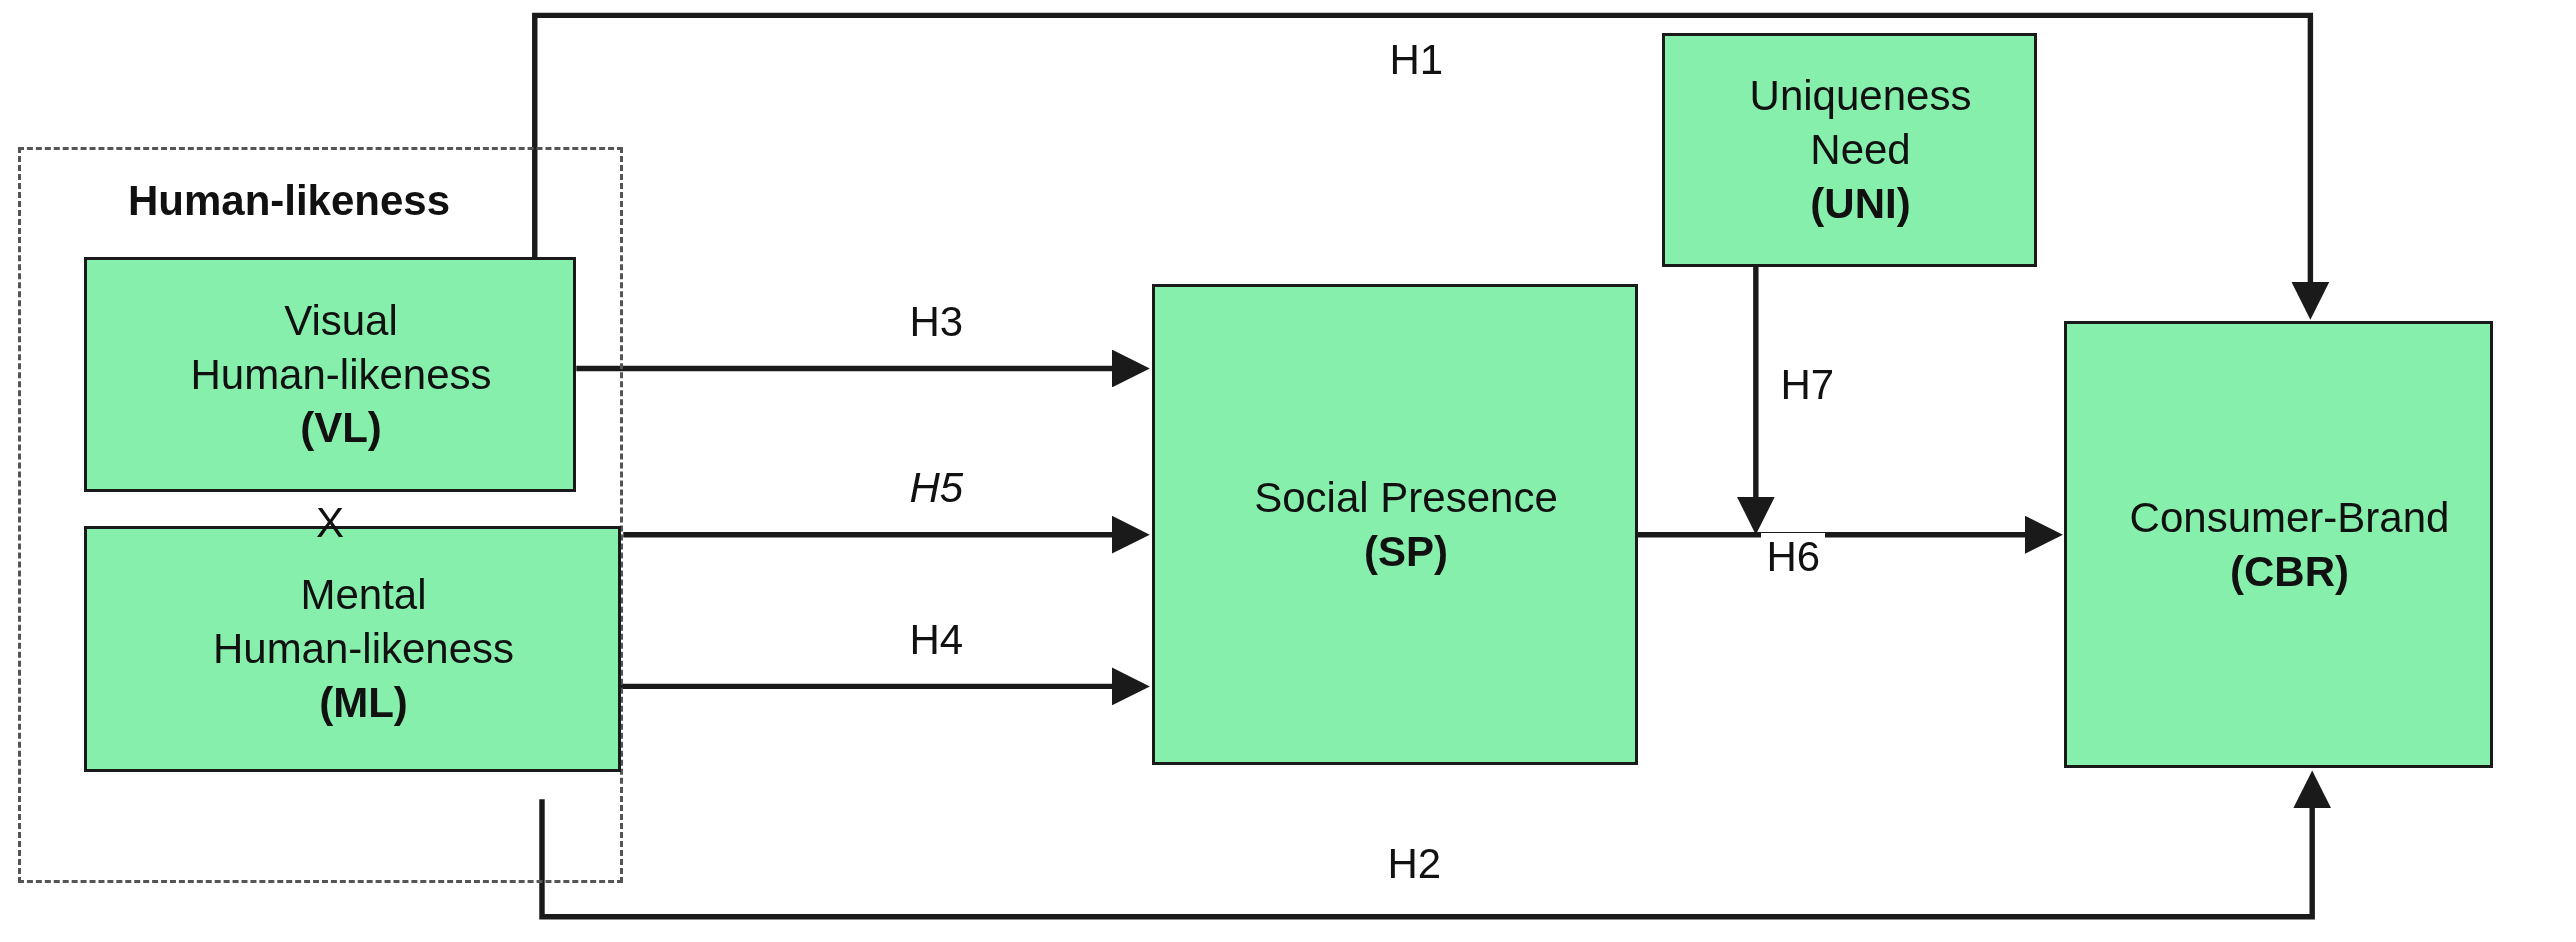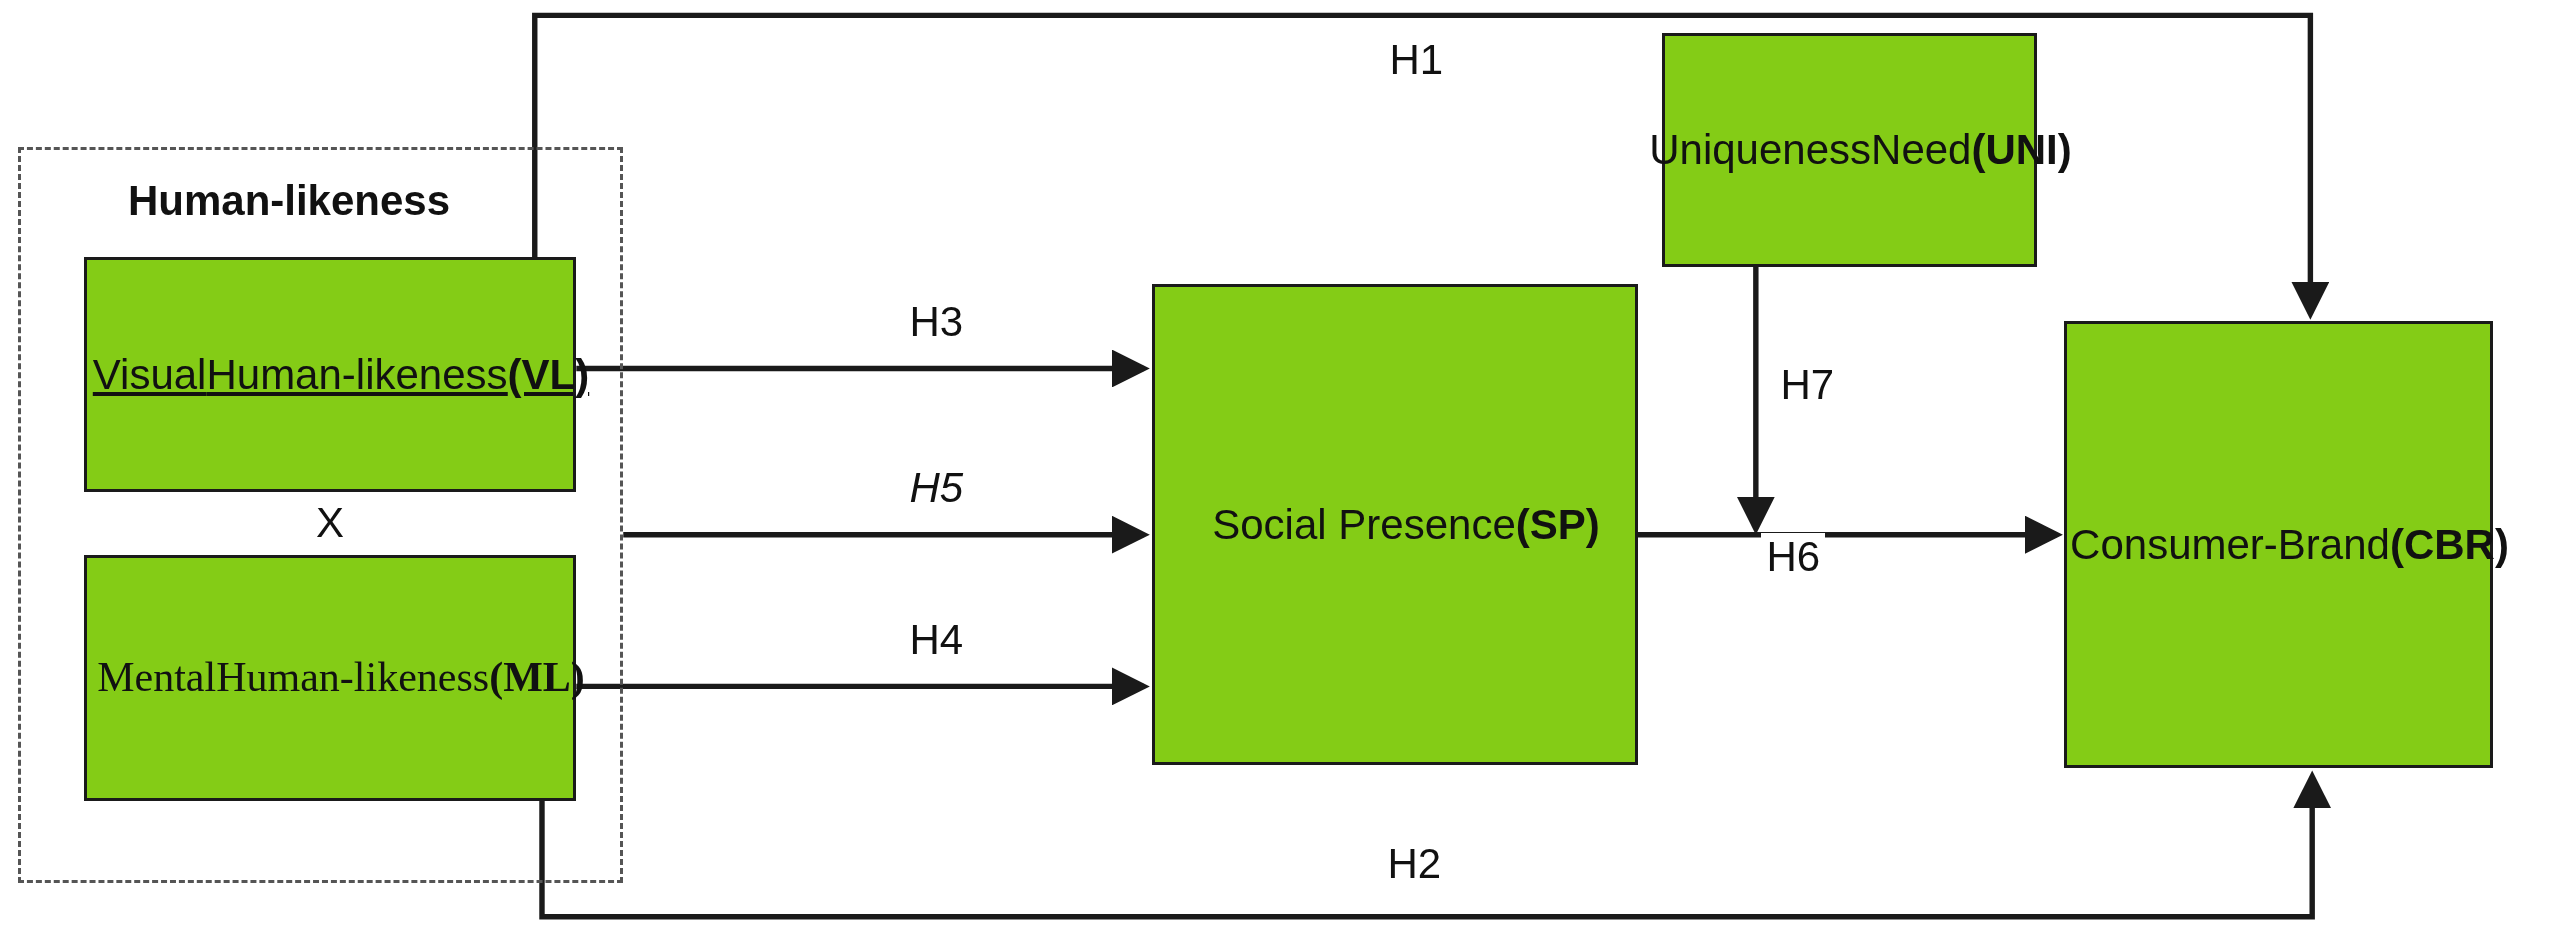--- a/index.html
+++ b/index.html
@@ -19,37 +19,37 @@
     position: absolute;
     left: 0;
     top: 0;
     width: 2576px;
     height: 942px;
   }
   .node {
     position: absolute;
     box-sizing: border-box;
     border: 3.6px solid #1a1a1a;
-    background: #84cc16;
+    background: #86efac;
     display: flex;
-    flex-direction: row;
+    flex-direction: column;
     align-items: center;
     justify-content: center;
     text-align: center;
     color: #111111;
     font-size: 42px;
     line-height: 1.28;
     z-index: 3;
     padding-left: 22px;
   }
   .node .ln { display: block; white-space: nowrap; }
   .node .code { font-weight: bold; }
 
-  #node-vl  { left: 84px;   top: 257px; width: 492px; height: 235px; text-decoration: underline; }
-  #node-ml  { left: 84px;   top: 555px; width: 492px; height: 246px; font-family: Liberation Serif, serif; }
+  #node-vl  { left: 84px;   top: 257px; width: 492px; height: 235px; }
+  #node-ml  { left: 84px;   top: 526px; width: 537px; height: 246px; }
   #node-sp  { left: 1152px; top: 284px; width: 486px; height: 481px; }
   #node-uni { left: 1662px; top: 33px;  width: 375px; height: 234px; }
   #node-cbr { left: 2064px; top: 321px; width: 429px; height: 447px; }
 
   #group-humanlikeness {
     position: absolute;
     left: 18px; top: 147px;
     width: 605px; height: 736px;
     box-sizing: border-box;
     border: 3.6px dashed #555555;

